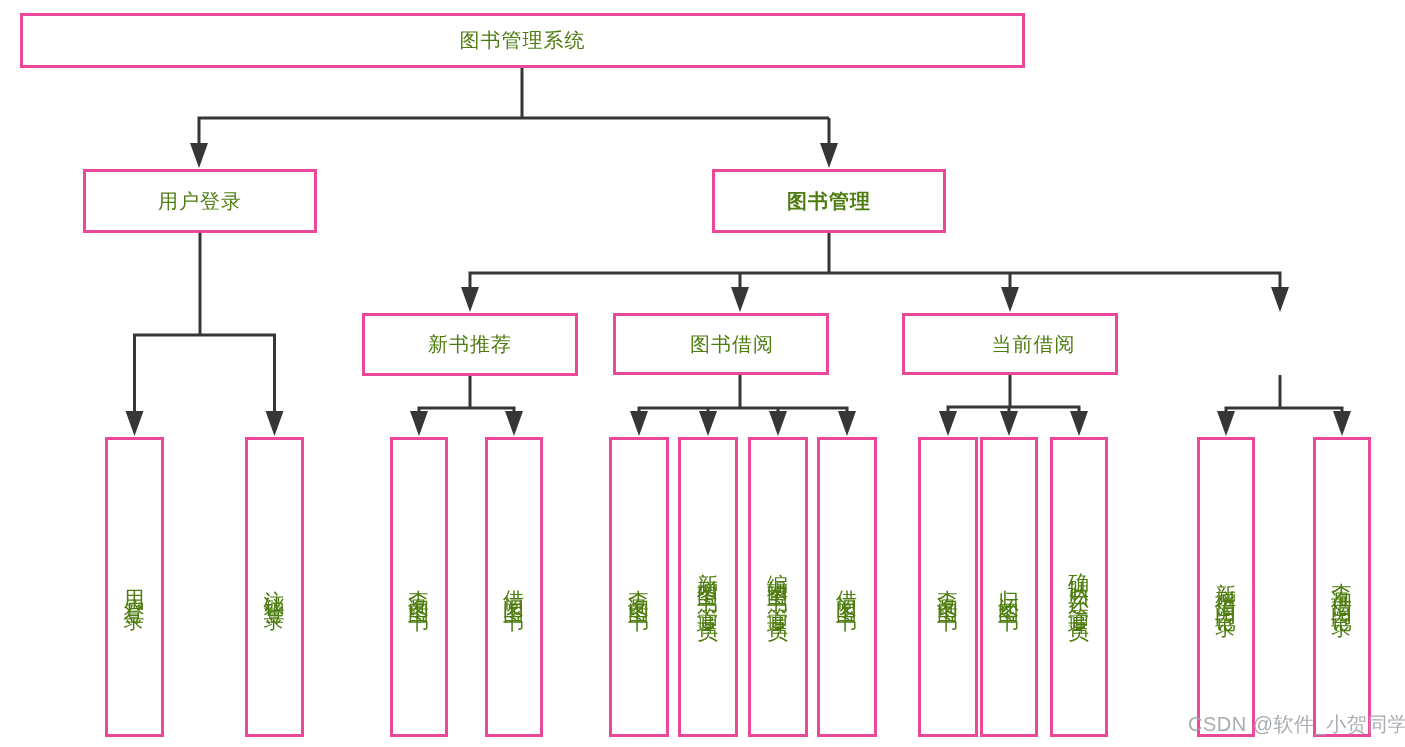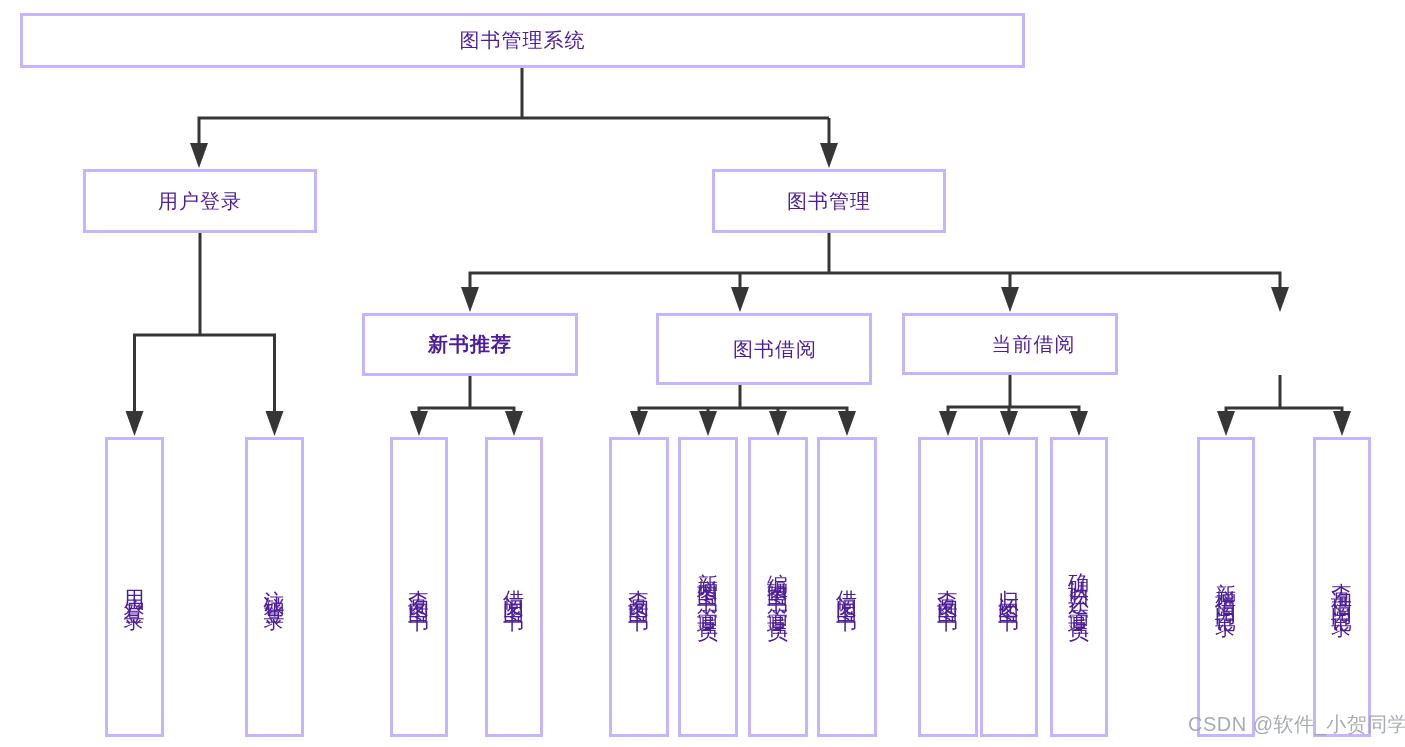--- a/index.html
+++ b/index.html
@@ -18,22 +18,22 @@
   #wires {
     position: absolute;
     left: 0;
     top: 0;
     z-index: 0;
   }
   .node {
     position: absolute;
     box-sizing: border-box;
     background: #ffffff;
-    border: 3px solid #c4b5fd;
-    color: #4c1d95;
+    border: 3px solid #ec4899;
+    color: #4d7c0f;
     display: flex;
     align-items: center;
     justify-content: center;
     z-index: 1;
     font-size: 20px;
     white-space: nowrap;
     letter-spacing: 1px;
   }
   .vnode {
     writing-mode: vertical-rl;
@@ -95,24 +95,24 @@
       <polygon points="1000,411 1018,411 1009,436"></polygon>
       <polygon points="1070,411 1088,411 1079,436"></polygon>
       <polygon points="1217,411 1235,411 1226,436"></polygon>
       <polygon points="1333,411 1351,411 1342,436"></polygon>
     </g>
   </svg>
 
   <div class="node" style="left:20px; top:13px; width:1005px; height:55px;">图书管理系统</div>
 
   <div class="node" style="left:83px; top:169px; width:234px; height:64px;">用户登录</div>
-  <div class="node" style="left:712px; top:169px; width:234px; height:64px;">图书管理</div>
+  <div class="node" style="left:712px; top:169px; width:234px; height:64px;font-weight:bold;">图书管理</div>
 
-  <div class="node" style="left:362px; top:313px; width:216px; height:63px;font-weight:bold;">新书推荐</div>
-  <div class="node" style="left:656px; top:313px; width:216px; height:72px;padding-left:22px;">图书借阅</div>
+  <div class="node" style="left:362px; top:313px; width:216px; height:63px;">新书推荐</div>
+  <div class="node" style="left:613px; top:313px; width:216px; height:62px;padding-left:22px;">图书借阅</div>
   <div class="node" style="left:902px; top:313px; width:216px; height:62px;padding-left:47px;">当前借阅</div>
 
   <div class="node vnode" style="left:105px; top:437px; width:59px; height:300px;">用户登录</div>
   <div class="node vnode" style="left:245px; top:437px; width:59px; height:300px;">注销登录</div>
 
   <div class="node vnode" style="left:390px; top:437px; width:58px; height:300px;">查询图书</div>
   <div class="node vnode" style="left:485px; top:437px; width:58px; height:300px;">借阅图书</div>
 
   <div class="node vnode" style="left:609px; top:437px; width:60px; height:300px;">查询图书</div>
   <div class="node vnode" style="left:678px; top:437px; width:60px; height:300px;">新增图书（管理员）</div>

